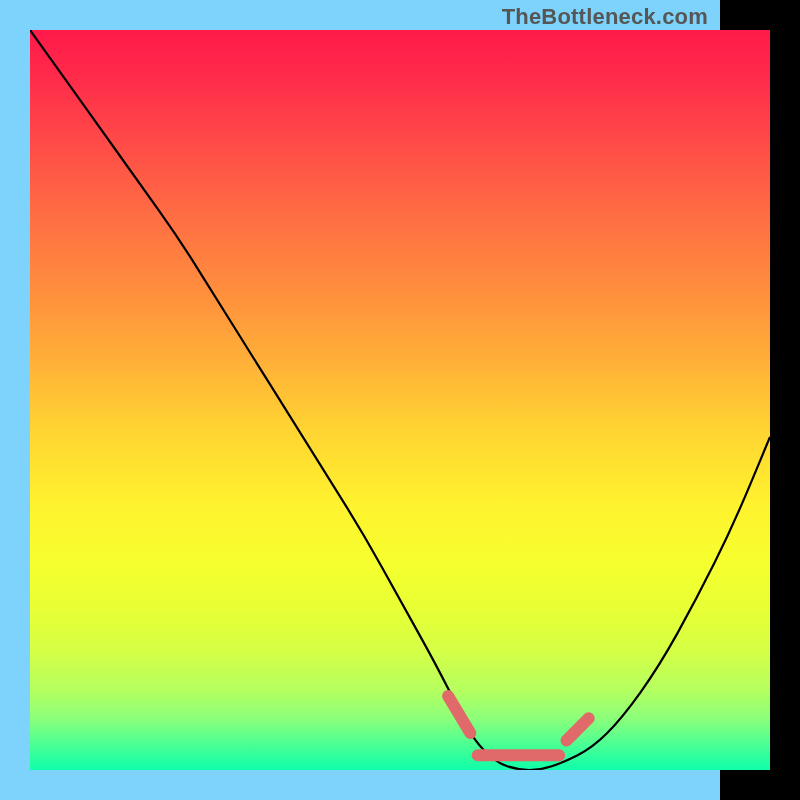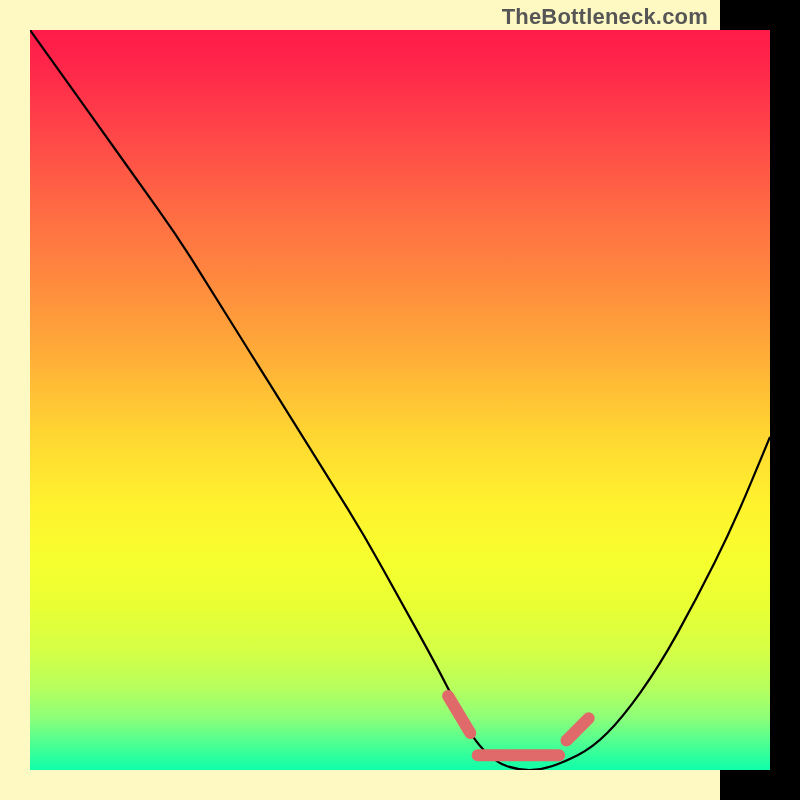--- a/index.html
+++ b/index.html
@@ -1,21 +1,21 @@
 <!DOCTYPE html>
 <html><head>
 <meta charset="utf-8">
 <style>
   * { margin: 0; padding: 0; box-sizing: border-box; }
   html, body { width: 800px; height: 800px; overflow: hidden; background: #000; }
   .frame {
     position: relative;
     width: 720px;
     height: 800px;
-    background: #fef9c3;
+    background: #7dd3fc;
   }
   .attribution {
     position: absolute;
     top: 4px;
     right: 12px;
     font-family: Arial, Helvetica, sans-serif;
     font-size: 22px;
     font-weight: 600;
     color: #565656;
     letter-spacing: 0.2px;

